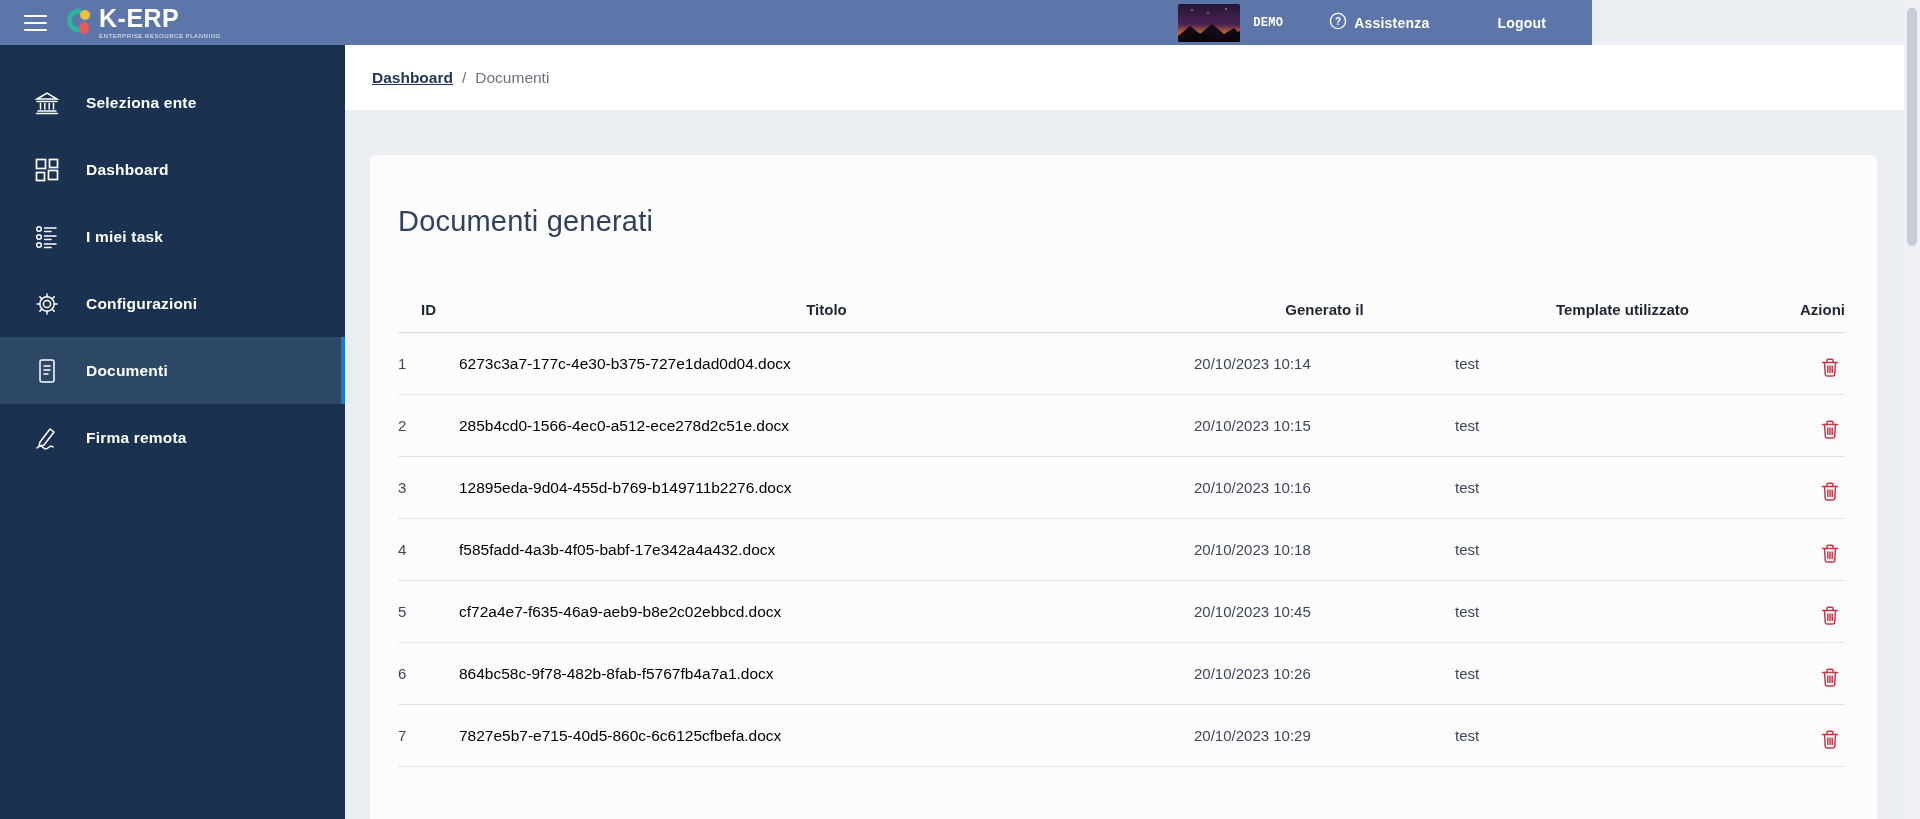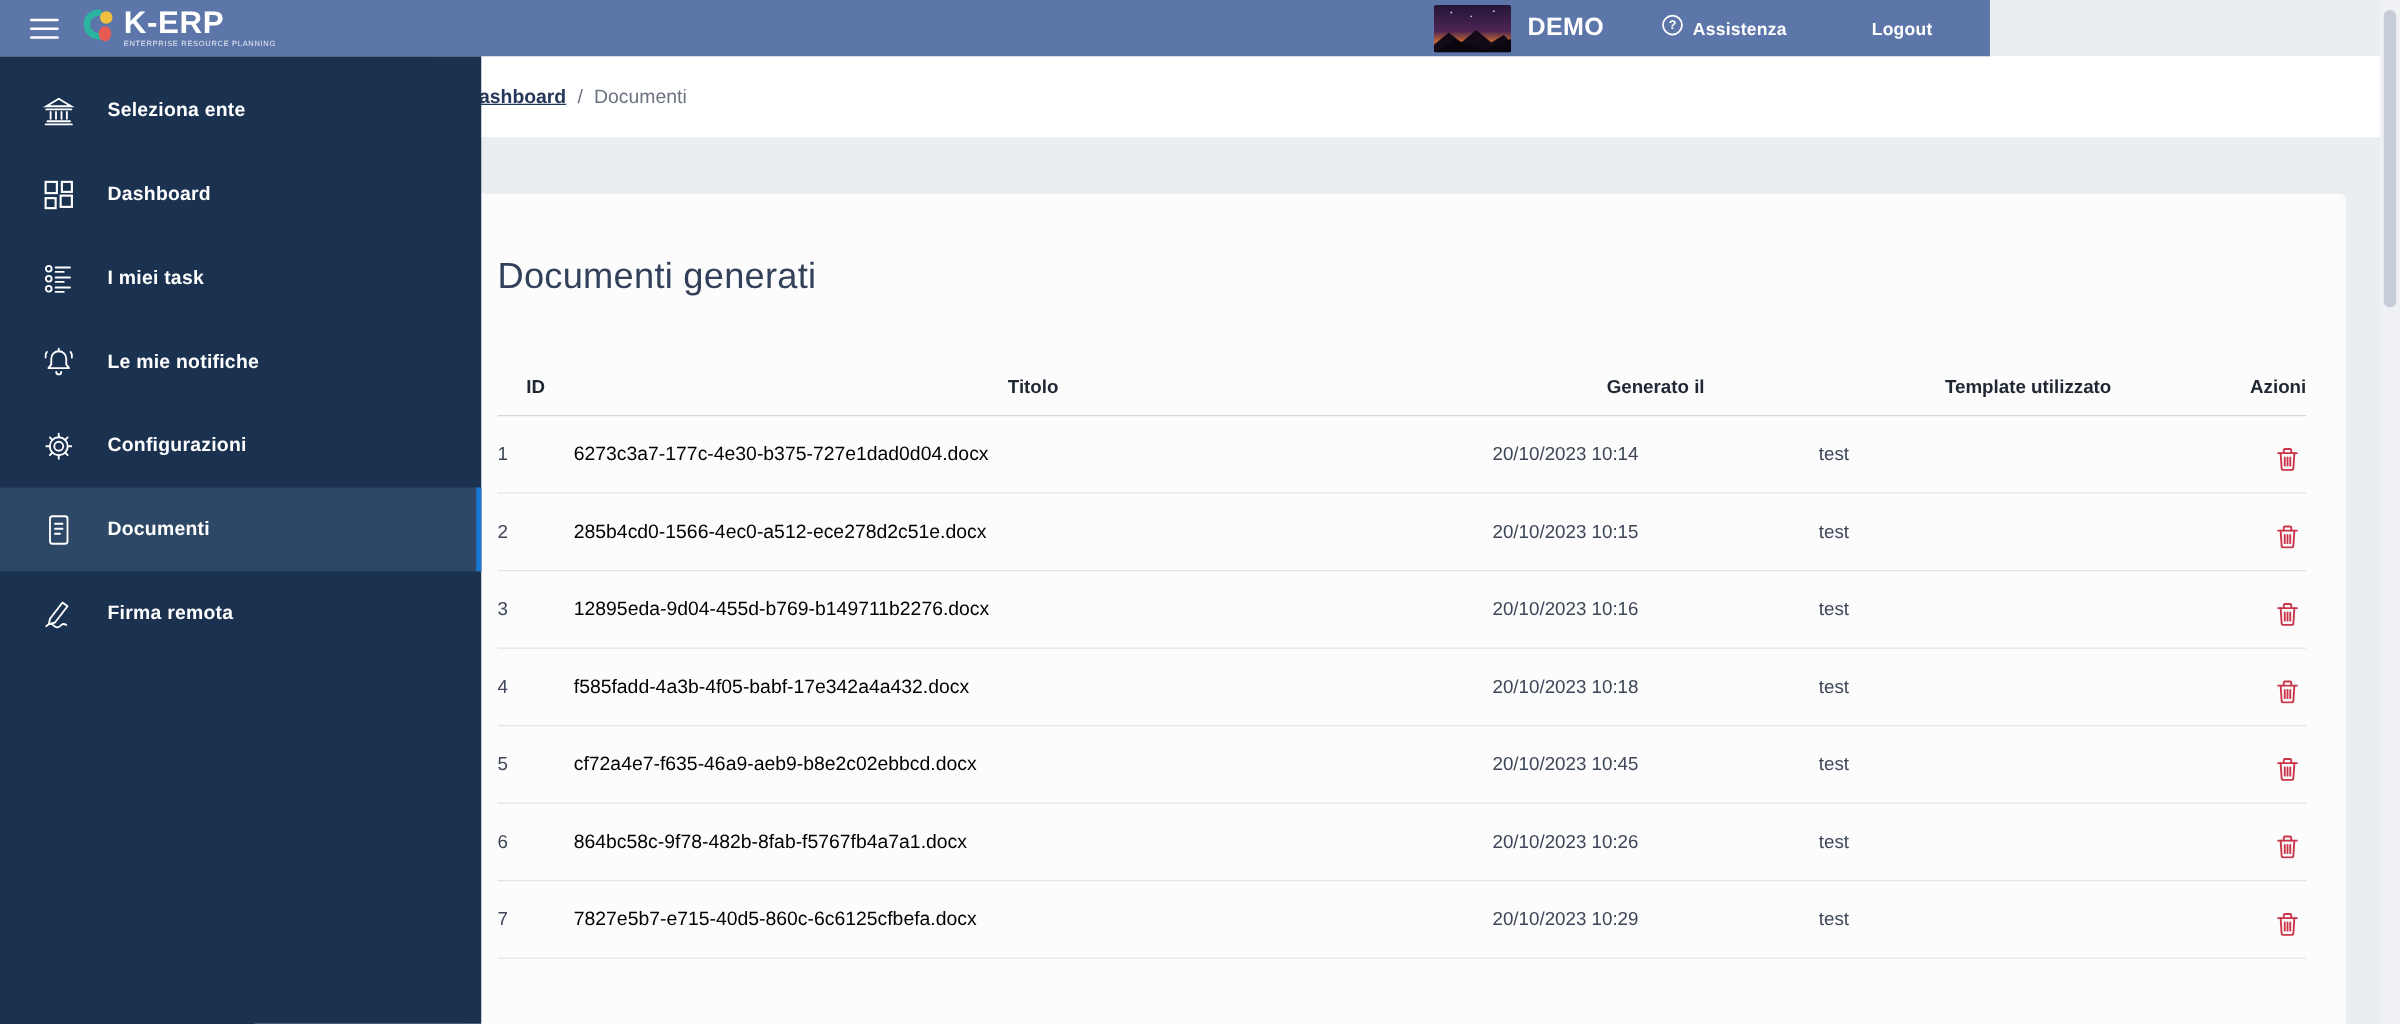--- a/index.html
+++ b/index.html
@@ -10,28 +10,28 @@
   .topbar { position:fixed; top:0; left:0; width:1592px; height:45px;
     background:#5d76a9; display:flex; align-items:center; z-index:20; }
   .hamburger { margin-left:24px; width:23px; cursor:pointer; }
   .hamburger div { height:2px; background:#fff; margin:5px 0; border-radius:1px; }
   .logo { display:flex; align-items:center; margin-left:20px; gap:5px; }
   .logo-text-wrap { display:flex; flex-direction:column; line-height:1; }
   .logo-title { color:#fff; font-weight:bold; font-size:25px; letter-spacing:.5px; }
   .logo-tagline { color:#e8ecf5; font-size:6px; letter-spacing:.55px; margin-top:2px; }
   .topbar-right { margin-left:auto; display:flex; align-items:center; margin-right:46px; }
   .avatar { width:62px; height:38px; border-radius:2px; overflow:hidden; flex:0 0 auto; }
-  .user-name { color:#fff; font-weight:bold; font-size:20px; margin-left:13px; letter-spacing:.3px; }
+  .user-name { color:#fff; font-weight:bold; font-size:12px; margin-left:13px; letter-spacing:.3px;font-family:Liberation Mono, monospace; }
   .assist { display:flex; align-items:center; gap:7px; margin-left:46px; cursor:pointer; }
   .assist-label, .logout-label { color:#fff; font-weight:bold; font-size:14px; letter-spacing:.2px; }
   .logout { margin-left:68px; cursor:pointer; }
 
   
-  .sidebar { position:fixed; top:45px; left:0; width:385px; height:774px;
-    background:#1a3150; padding-top:10px; z-index:10; }
+  .sidebar { position:fixed; top:45px; left:0; width:345px; height:774px;
+    background:#1a3150; padding-top:24px; z-index:10; }
   .side-item { height:67px; display:flex; align-items:center; padding-left:33px;
     gap:25px; cursor:pointer; }
   .side-item.active { background:#2d4766; border-right:4px solid #1878d8; }
   .side-icon { width:28px; display:flex; justify-content:center; }
   .side-label { color:#fff; font-size:15.5px; font-weight:bold; letter-spacing:.2px; }
 
   
   .breadcrumb-bar { position:fixed; top:45px; left:345px; right:16px; height:65px;
     background:#ffffff; display:flex; align-items:center; padding-left:27px; gap:9px; }
   .crumb-parent { color:#24365a; font-weight:bold; font-size:15.5px;
@@ -164,32 +164,20 @@
         <line x1="9.5" y1="11" x2="21" y2="11"></line>
         <line x1="9.5" y1="14.5" x2="16" y2="14.5"></line>
         <circle cx="4" cy="20" r="2.3"></circle>
         <line x1="9.5" y1="19" x2="21" y2="19"></line>
         <line x1="9.5" y1="22.5" x2="16" y2="22.5"></line>
       </svg>
     </span>
     <span class="side-label">I miei task</span>
   </div>
 
-  <div class="side-item">
-    <span class="side-icon">
-      <svg width="28" height="26" viewBox="0 0 28 26" fill="none" stroke="#fff" stroke-width="1.5" stroke-linecap="round" stroke-linejoin="round">
-        <path d="M14 4 a6 6 0 0 1 6 6 v4.5 l2.2 3 H5.8 l2.2 -3 V10 a6 6 0 0 1 6 -6 z"></path>
-        <path d="M12 20.5 a2 2 0 0 0 4 0"></path>
-        <line x1="14" y1="2" x2="14" y2="4"></line>
-        <path d="M4.5 4.5 q-1.5 2 -1 4.5"></path>
-        <path d="M23.5 4.5 q1.5 2 1 4.5"></path>
-      </svg>
-    </span>
-    <span class="side-label">Le mie notifiche</span>
-  </div>
 
   <div class="side-item">
     <span class="side-icon">
       <svg width="26" height="26" viewBox="0 0 26 26" fill="none" stroke="#fff" stroke-width="1.5" stroke-linecap="round">
         <circle cx="13" cy="13" r="3.6"></circle>
         <circle cx="13" cy="13" r="7.2"></circle>
         <line x1="13" y1="3" x2="13" y2="5.8"></line>
         <line x1="13" y1="20.2" x2="13" y2="23"></line>
         <line x1="3" y1="13" x2="5.8" y2="13"></line>
         <line x1="20.2" y1="13" x2="23" y2="13"></line>

